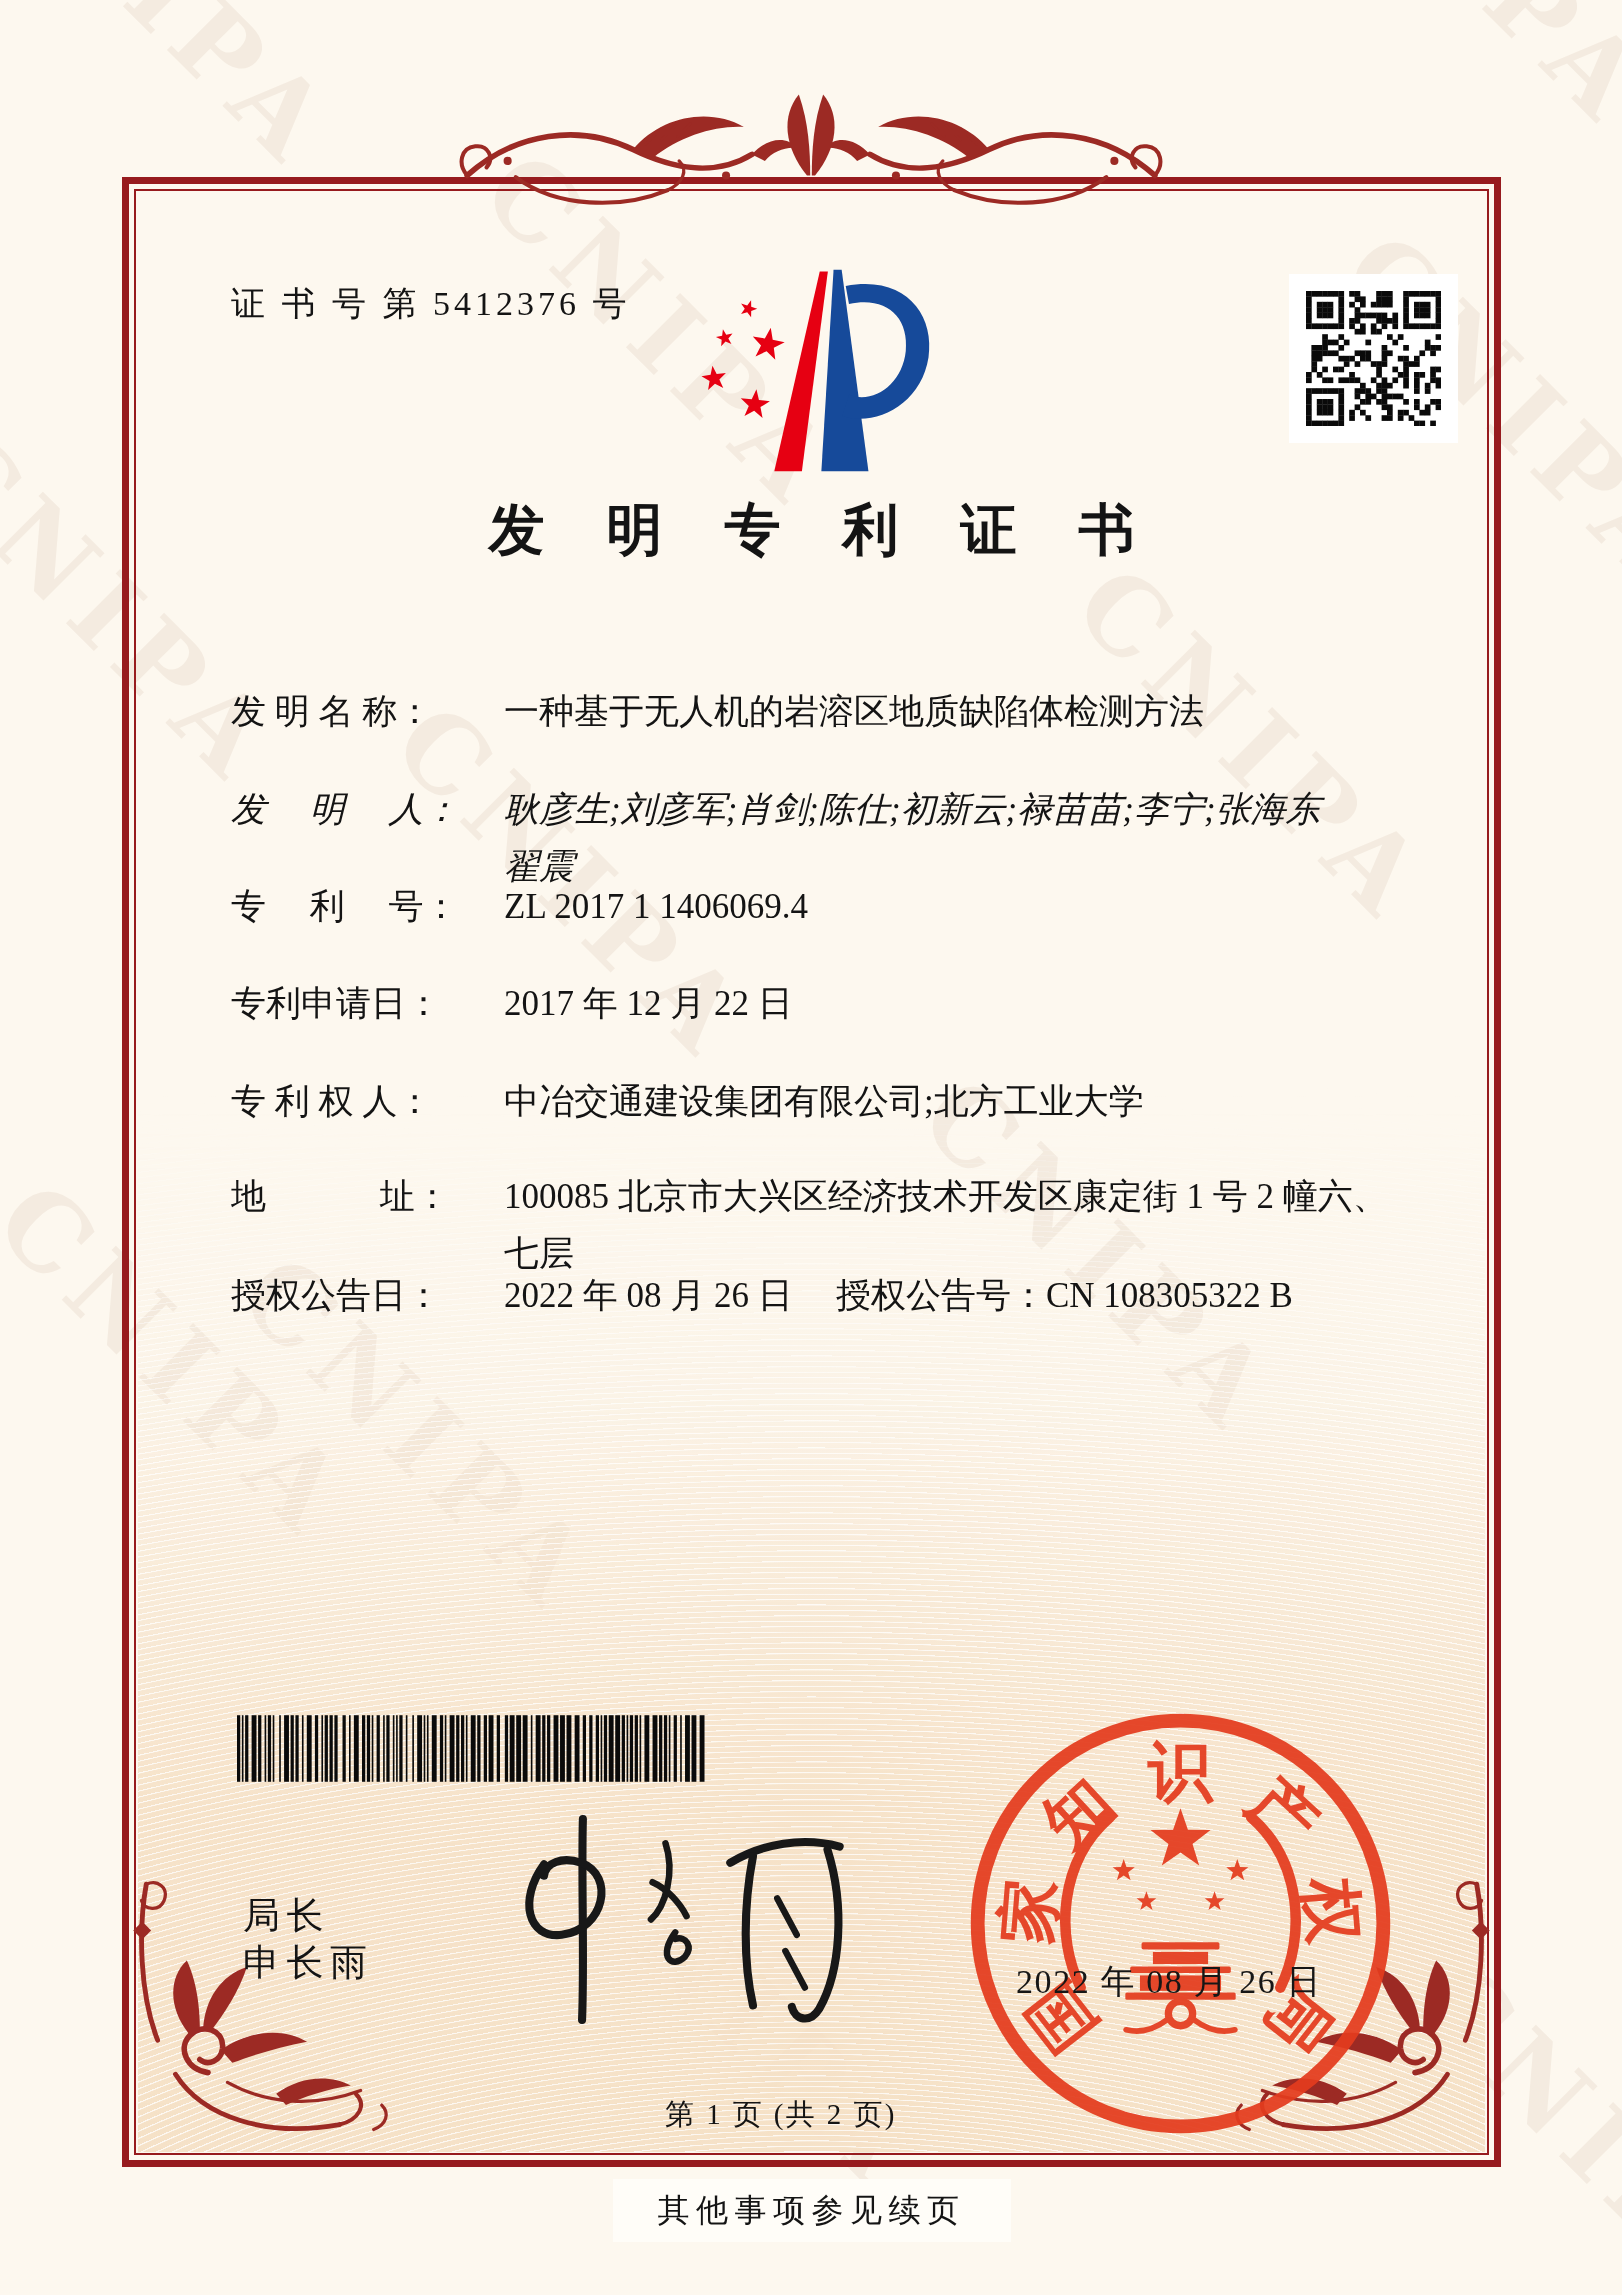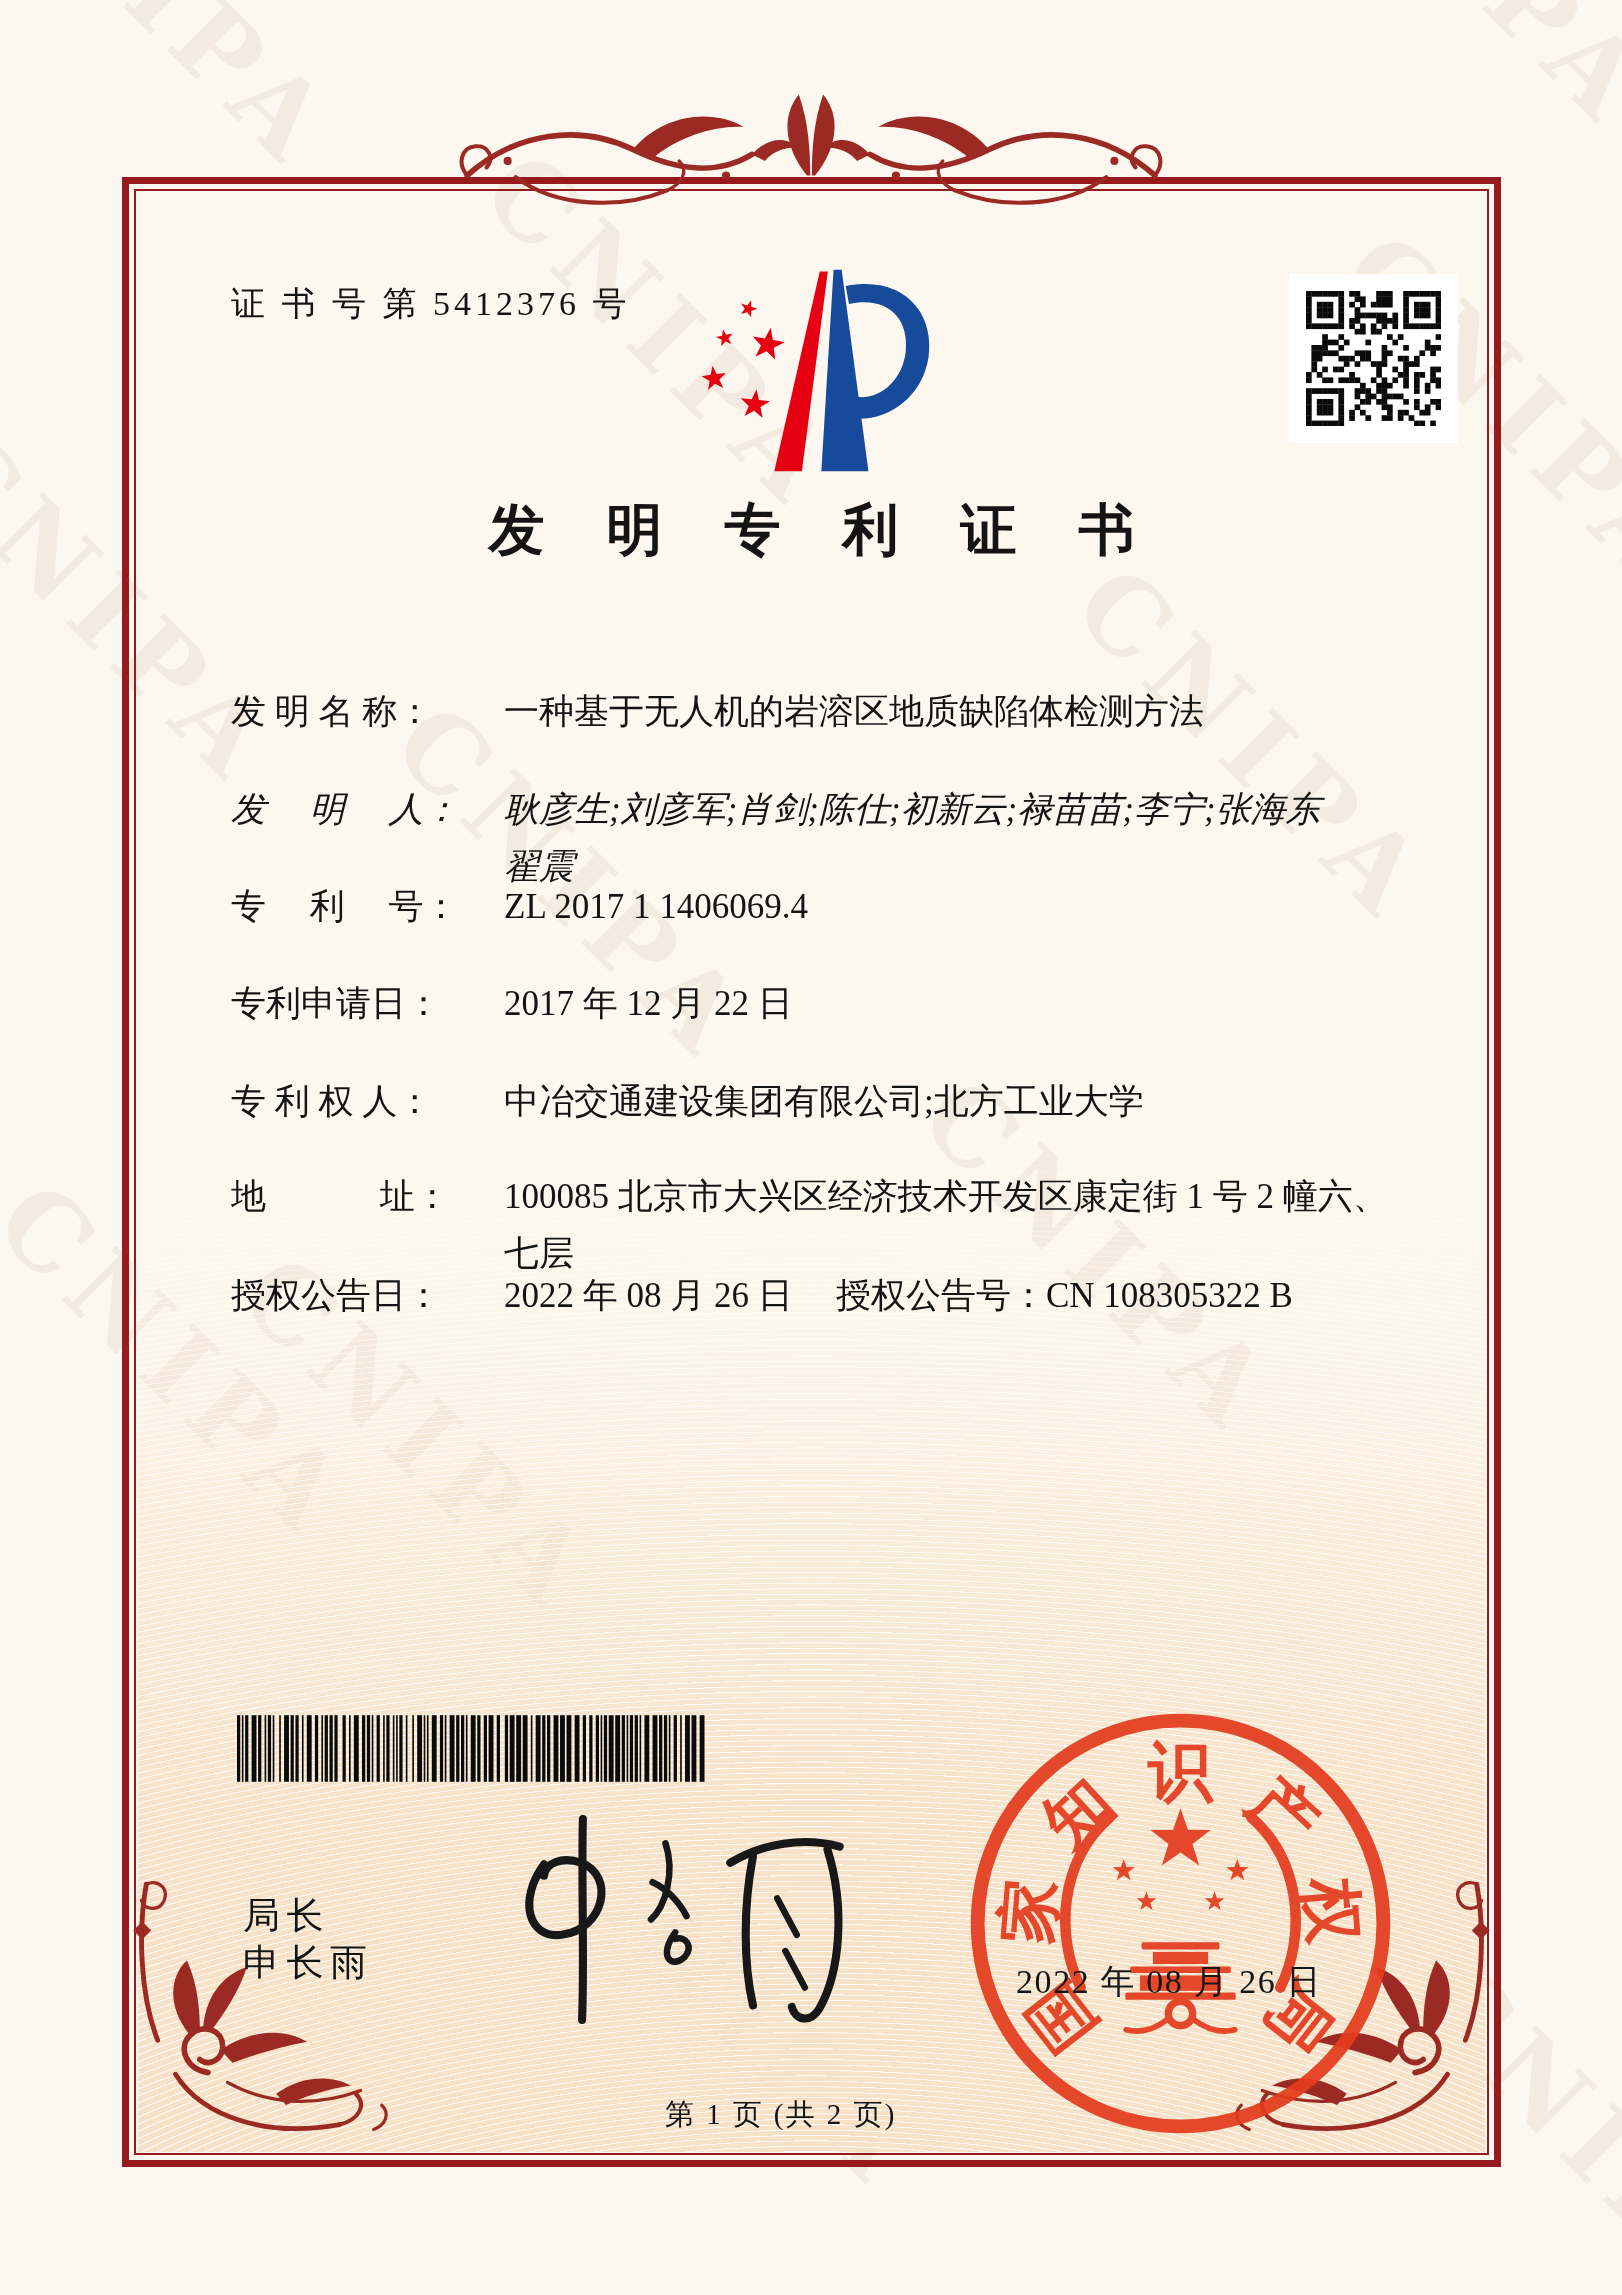--- a/index.html
+++ b/index.html
@@ -631,15 +631,18 @@
         <path d="M396,352 C428,288 422,196 360,142" stroke-width="13"></path>
         <circle cx="273" cy="384" r="15" stroke-width="9"></circle>
         <path d="M256,392 C240,404 222,408 206,404" stroke-width="7"></path>
         <path d="M290,392 C306,404 324,408 340,404" stroke-width="7"></path>
       </g>
     </g>
   </svg>
   <div class="seal-date">2022 年 08 月 26 日</div>
 
   <div class="page-footer">第 1 页 (共 2 页)</div>
+  <div class="cont-note-wrap">
+    <span class="cont-note">其他事项参见续页</span>
+  </div>
 
 </div>
 
 
 </body></html>

